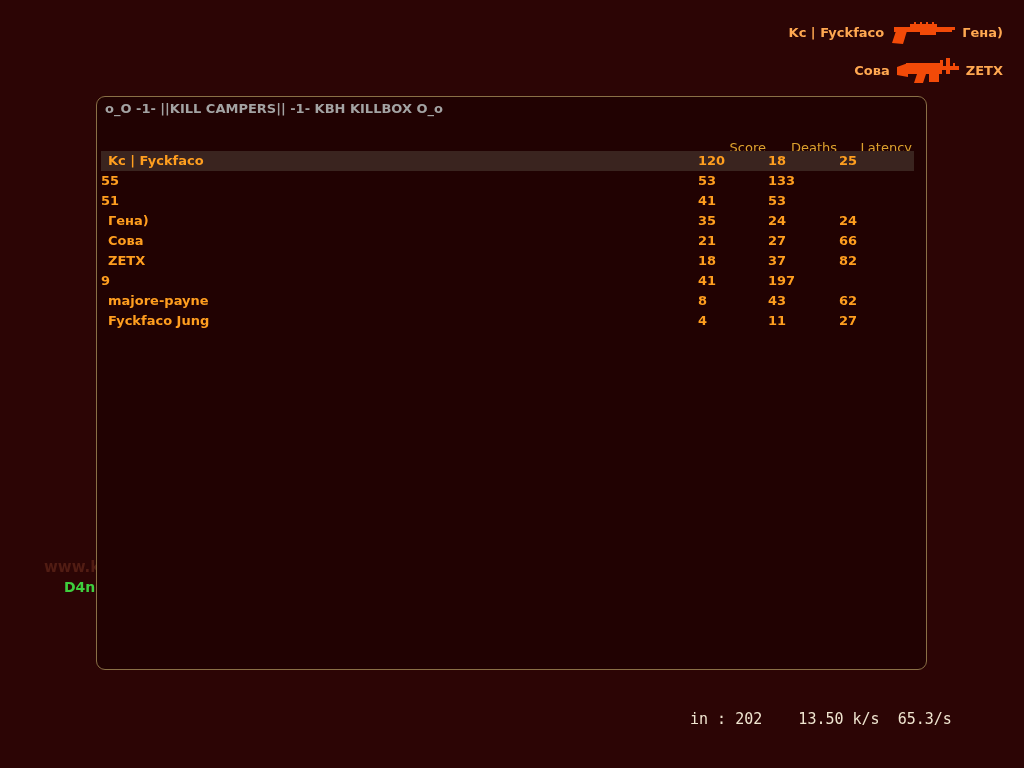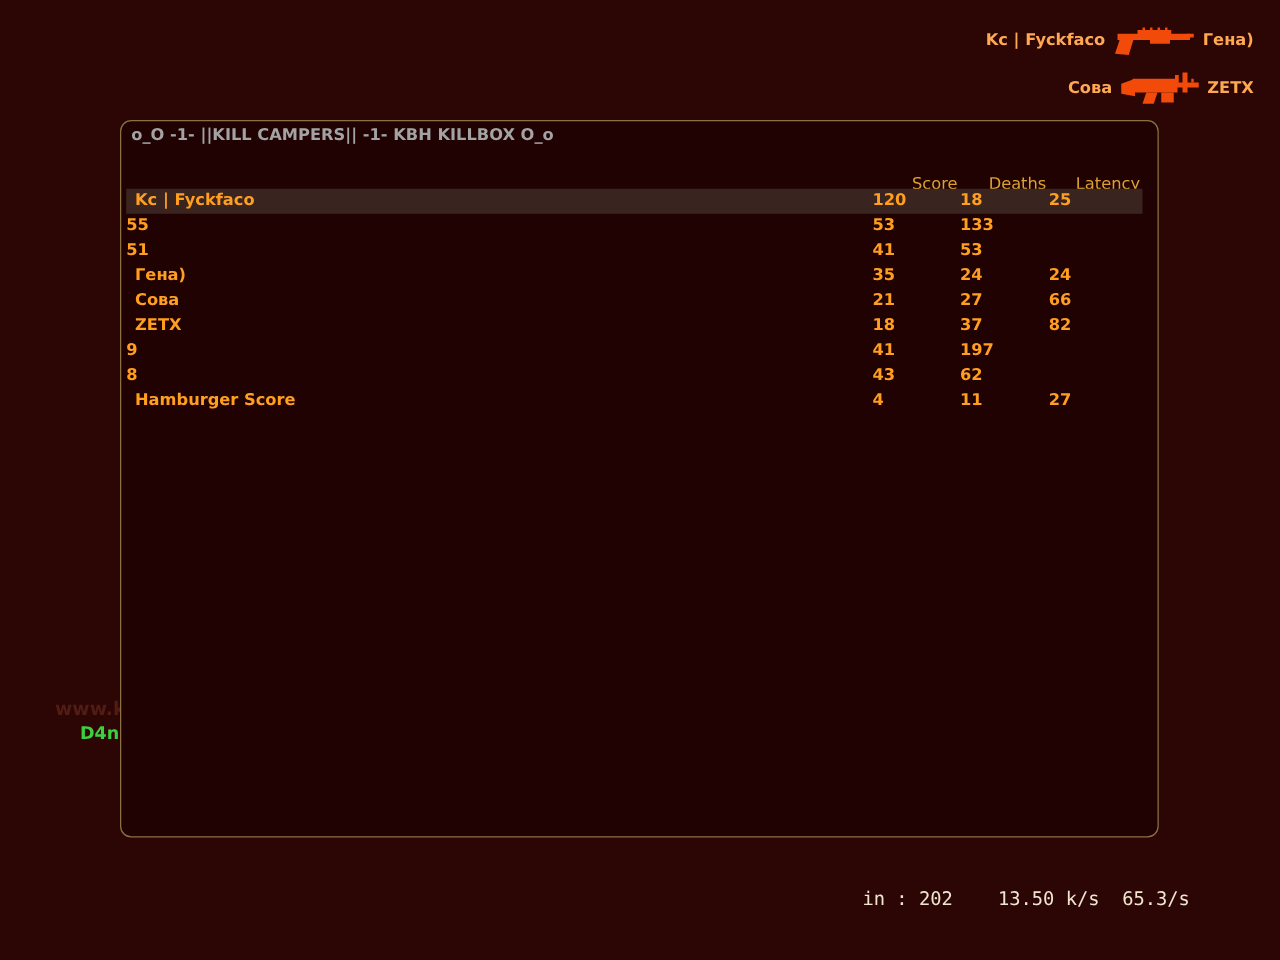--- a/index.html
+++ b/index.html
@@ -162,26 +162,27 @@
       <div class="num">18</div>
       <div class="num">37</div>
       <div class="num">82</div>
     </div>
     <div class="sb-grid sb-row">
       <div class="num">9</div>
       <div class="num">41</div>
       <div class="num">197</div>
     </div>
     <div class="sb-grid sb-row">
+      <div class="pname">majore-payne</div>
       <div class="num">8</div>
       <div class="num">43</div>
       <div class="num">62</div>
     </div>
     <div class="sb-grid sb-row">
-      <div class="pname">Hamburger Score</div>
+      <div class="pname">Fyckfaco Jung</div>
       <div class="num">4</div>
       <div class="num">11</div>
       <div class="num">27</div>
     </div>
   </div>
 </div>
 
 <div class="netgraph">
   <div>in : 202    13.50 k/s  65.3/s</div>
   

